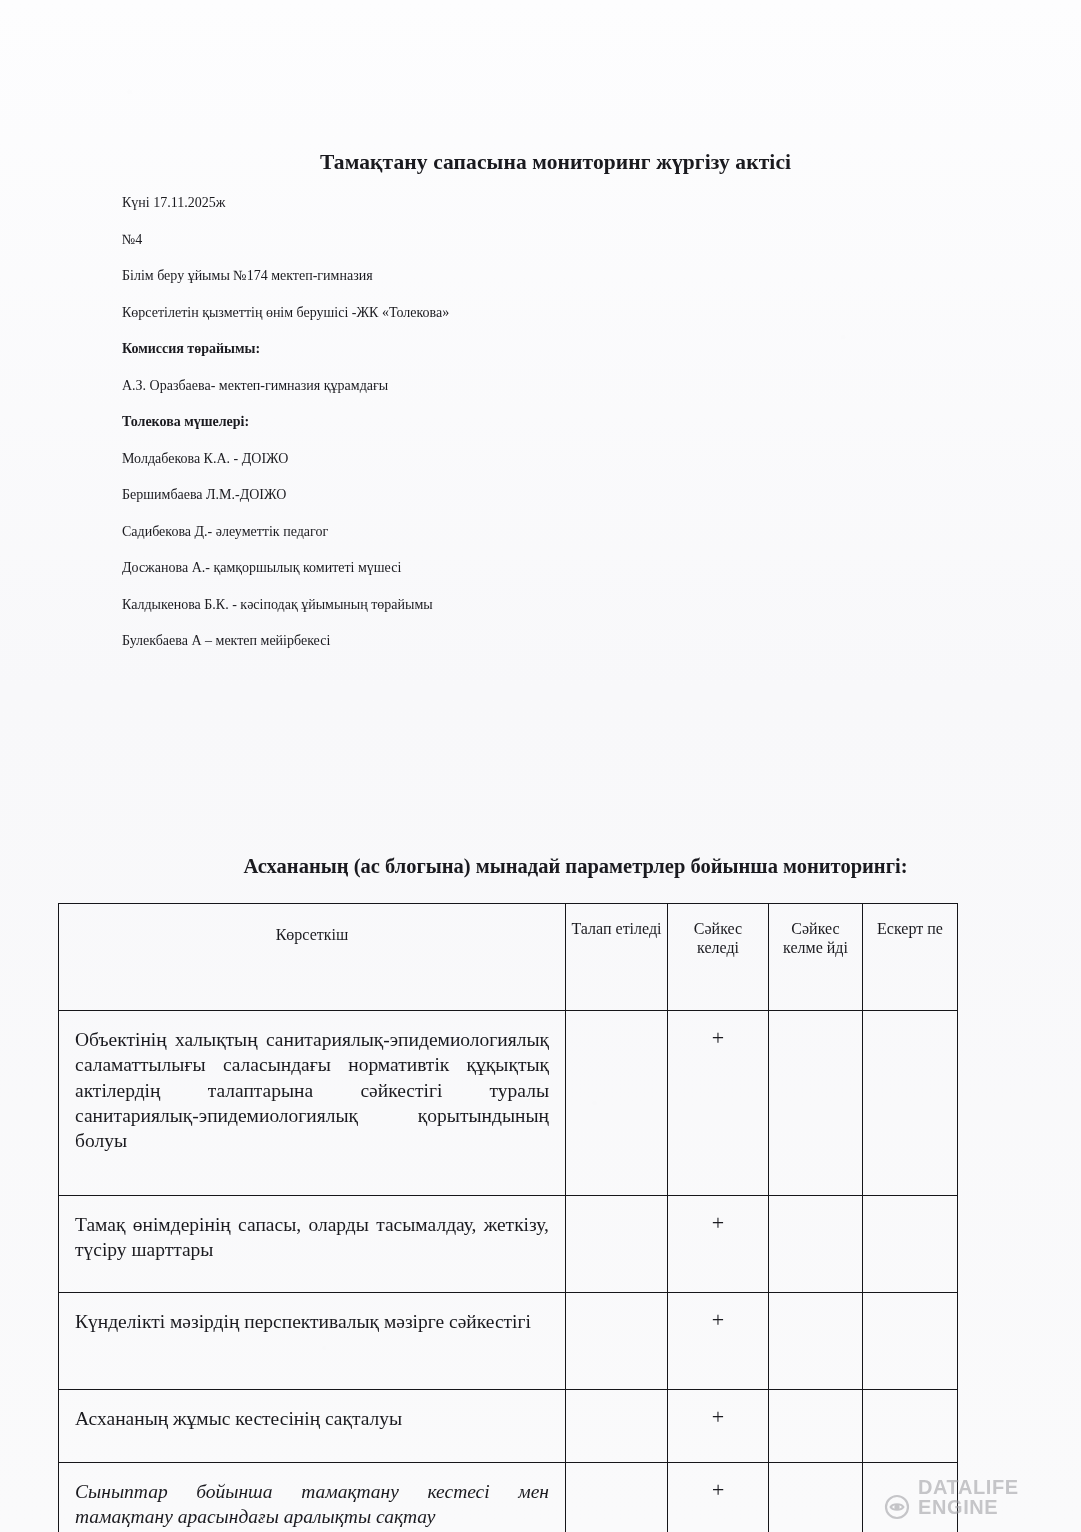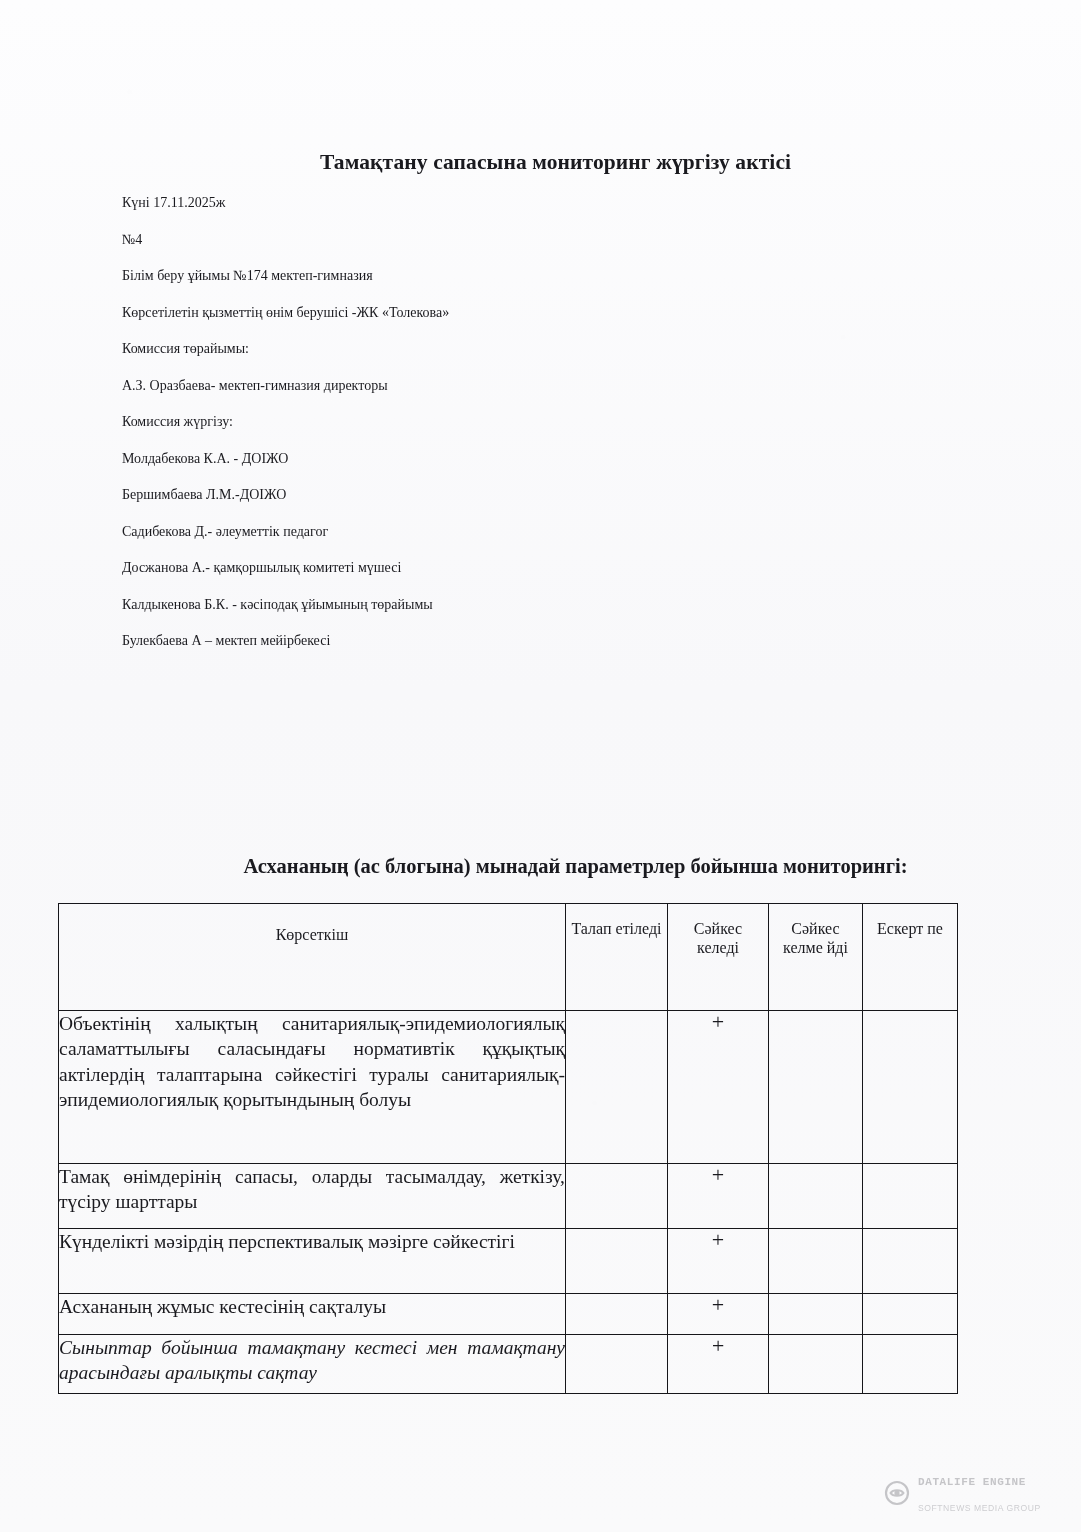--- a/index.html
+++ b/index.html
@@ -56,21 +56,21 @@
     top: 196px;
     width: 820px;
   }
   .meta-line {
     font-size: 14px;
     line-height: 1.0;
     margin-bottom: 22.5px;
     white-space: nowrap;
   }
   .meta-line.bold {
-    font-weight: normal;
+    font-weight: bold;
   }
 
   .section-heading {
     position: absolute;
     left: 0;
     right: 0;
     top: 855px;
     text-align: center;
     font-weight: bold;
     font-size: 20.5px;
@@ -83,21 +83,21 @@
     top: 903px;
     width: 899px;
     border-collapse: collapse;
     table-layout: fixed;
     font-size: 19.5px;
   }
   table.monitor th,
   table.monitor td {
     border: 1.6px solid #16161a;
     vertical-align: top;
-    padding: 0;
+    padding: 16px;
   }
   table.monitor thead th {
     font-weight: normal;
     font-size: 16px;
     line-height: 1.16;
     padding: 16px 4px 0 4px;
     height: 84px;
     vertical-align: top;
   }
   table.monitor thead th.col-ind {
@@ -128,23 +128,23 @@
     left: 884px;
     top: 1477px;
     display: flex;
     align-items: center;
     gap: 8px;
     opacity: .55;
   }
   .wm-logo { flex: 0 0 auto; }
   .wm-text { line-height: 1; }
   .wm-title {
-    font-family: Liberation Mono, monospace;
-    font-weight: bold;
-    font-size: 11px;
+    font-family: Liberation Sans, sans-serif;
+    font-weight: bold;
+    font-size: 20px;
     letter-spacing: .6px;
     color: #9a9a9f;
   }
   .wm-sub {
     font-family: "Liberation Sans", "DejaVu Sans", sans-serif;
     font-size: 8.6px;
     letter-spacing: .55px;
     color: #a9a9ae;
     margin-top: 16px;
   }
@@ -158,22 +158,22 @@
 <div class="content">
 
   <div class="doc-title">Тамақтану сапасына мониторинг жүргізу актісі</div>
 
   <div class="meta-block">
     <div class="meta-line">Күні 17.11.2025ж</div>
     <div class="meta-line">№4</div>
     <div class="meta-line">Білім беру ұйымы  №174 мектеп-гимназия</div>
     <div class="meta-line">Көрсетілетін қызметтің өнім берушісі -ЖК «Толекова»</div>
     <div class="meta-line bold">Комиссия төрайымы:</div>
-    <div class="meta-line">А.З. Оразбаева- мектеп-гимназия директоры</div>
-    <div class="meta-line bold">Комиссия жүргізу:</div>
+    <div class="meta-line">А.З. Оразбаева- мектеп-гимназия құрамдағы</div>
+    <div class="meta-line bold">Толекова мүшелері:</div>
     <div class="meta-line">Молдабекова К.А. - ДОІЖО</div>
     <div class="meta-line">Бершимбаева Л.М.-ДОІЖО</div>
     <div class="meta-line">Садибекова Д.- әлеуметтік педагог</div>
     <div class="meta-line">Досжанова А.- қамқоршылық  комитеті мүшесі</div>
     <div class="meta-line">Калдыкенова Б.К. - кәсіподақ ұйымының төрайымы</div>
     <div class="meta-line">Булекбаева А – мектеп мейірбекесі</div>
   </div>
 
   <div class="section-heading">Асхананың  (ас блогына) мынадай параметрлер бойынша мониторингі:</div>
 

